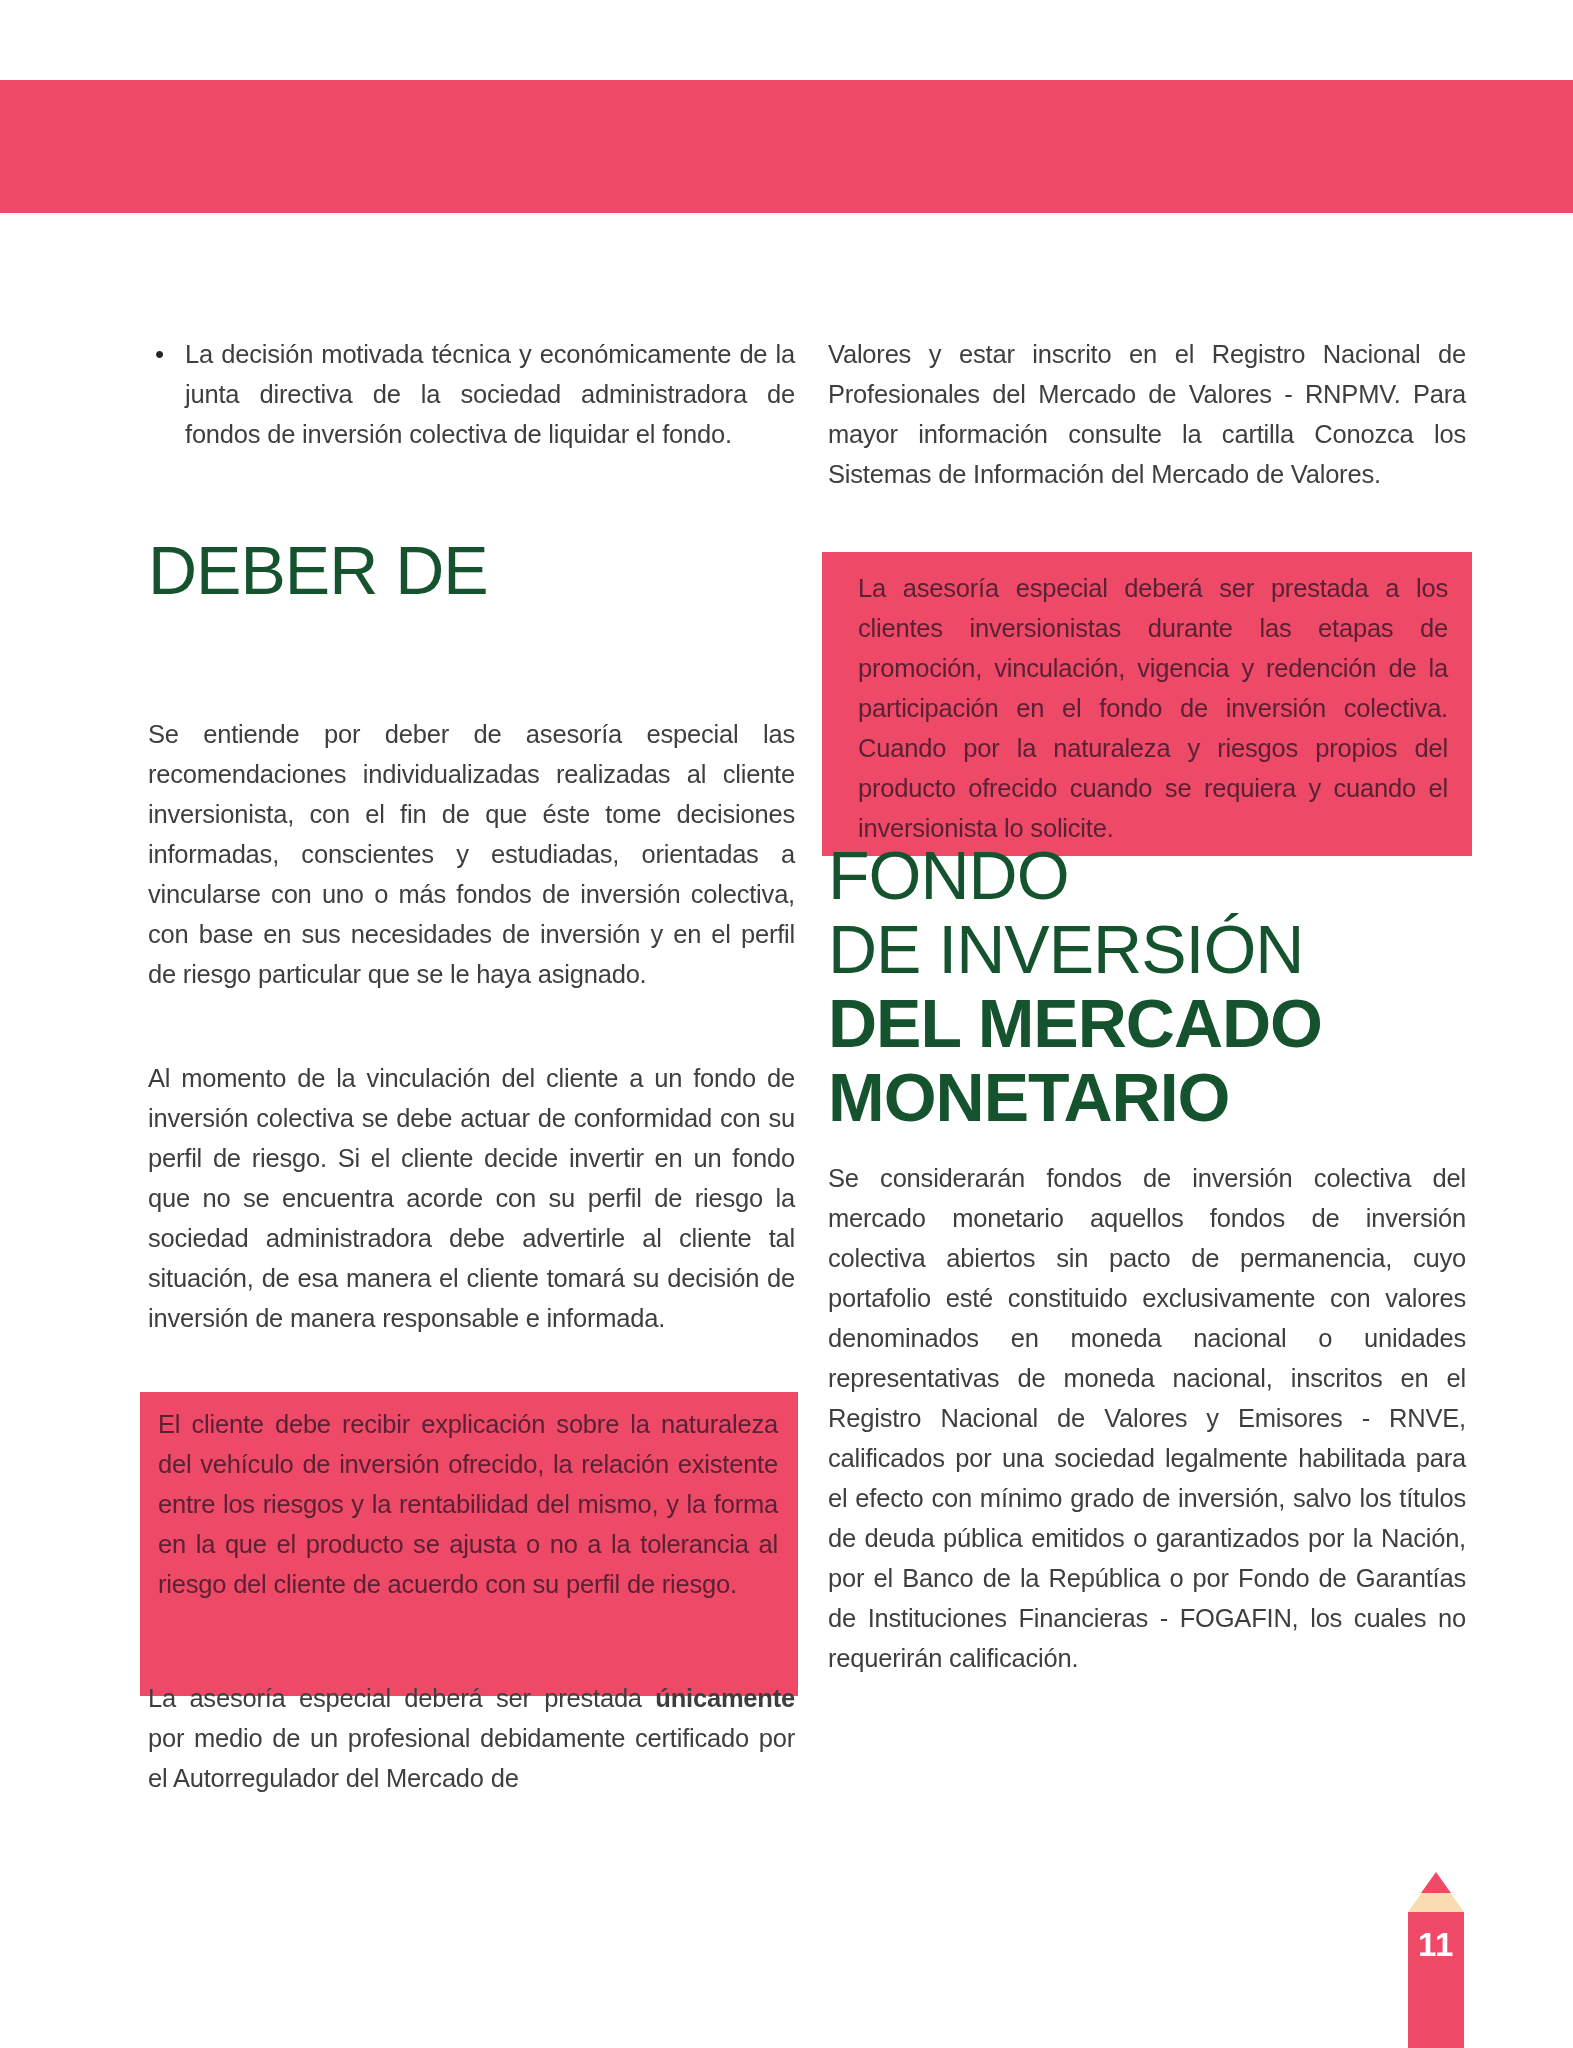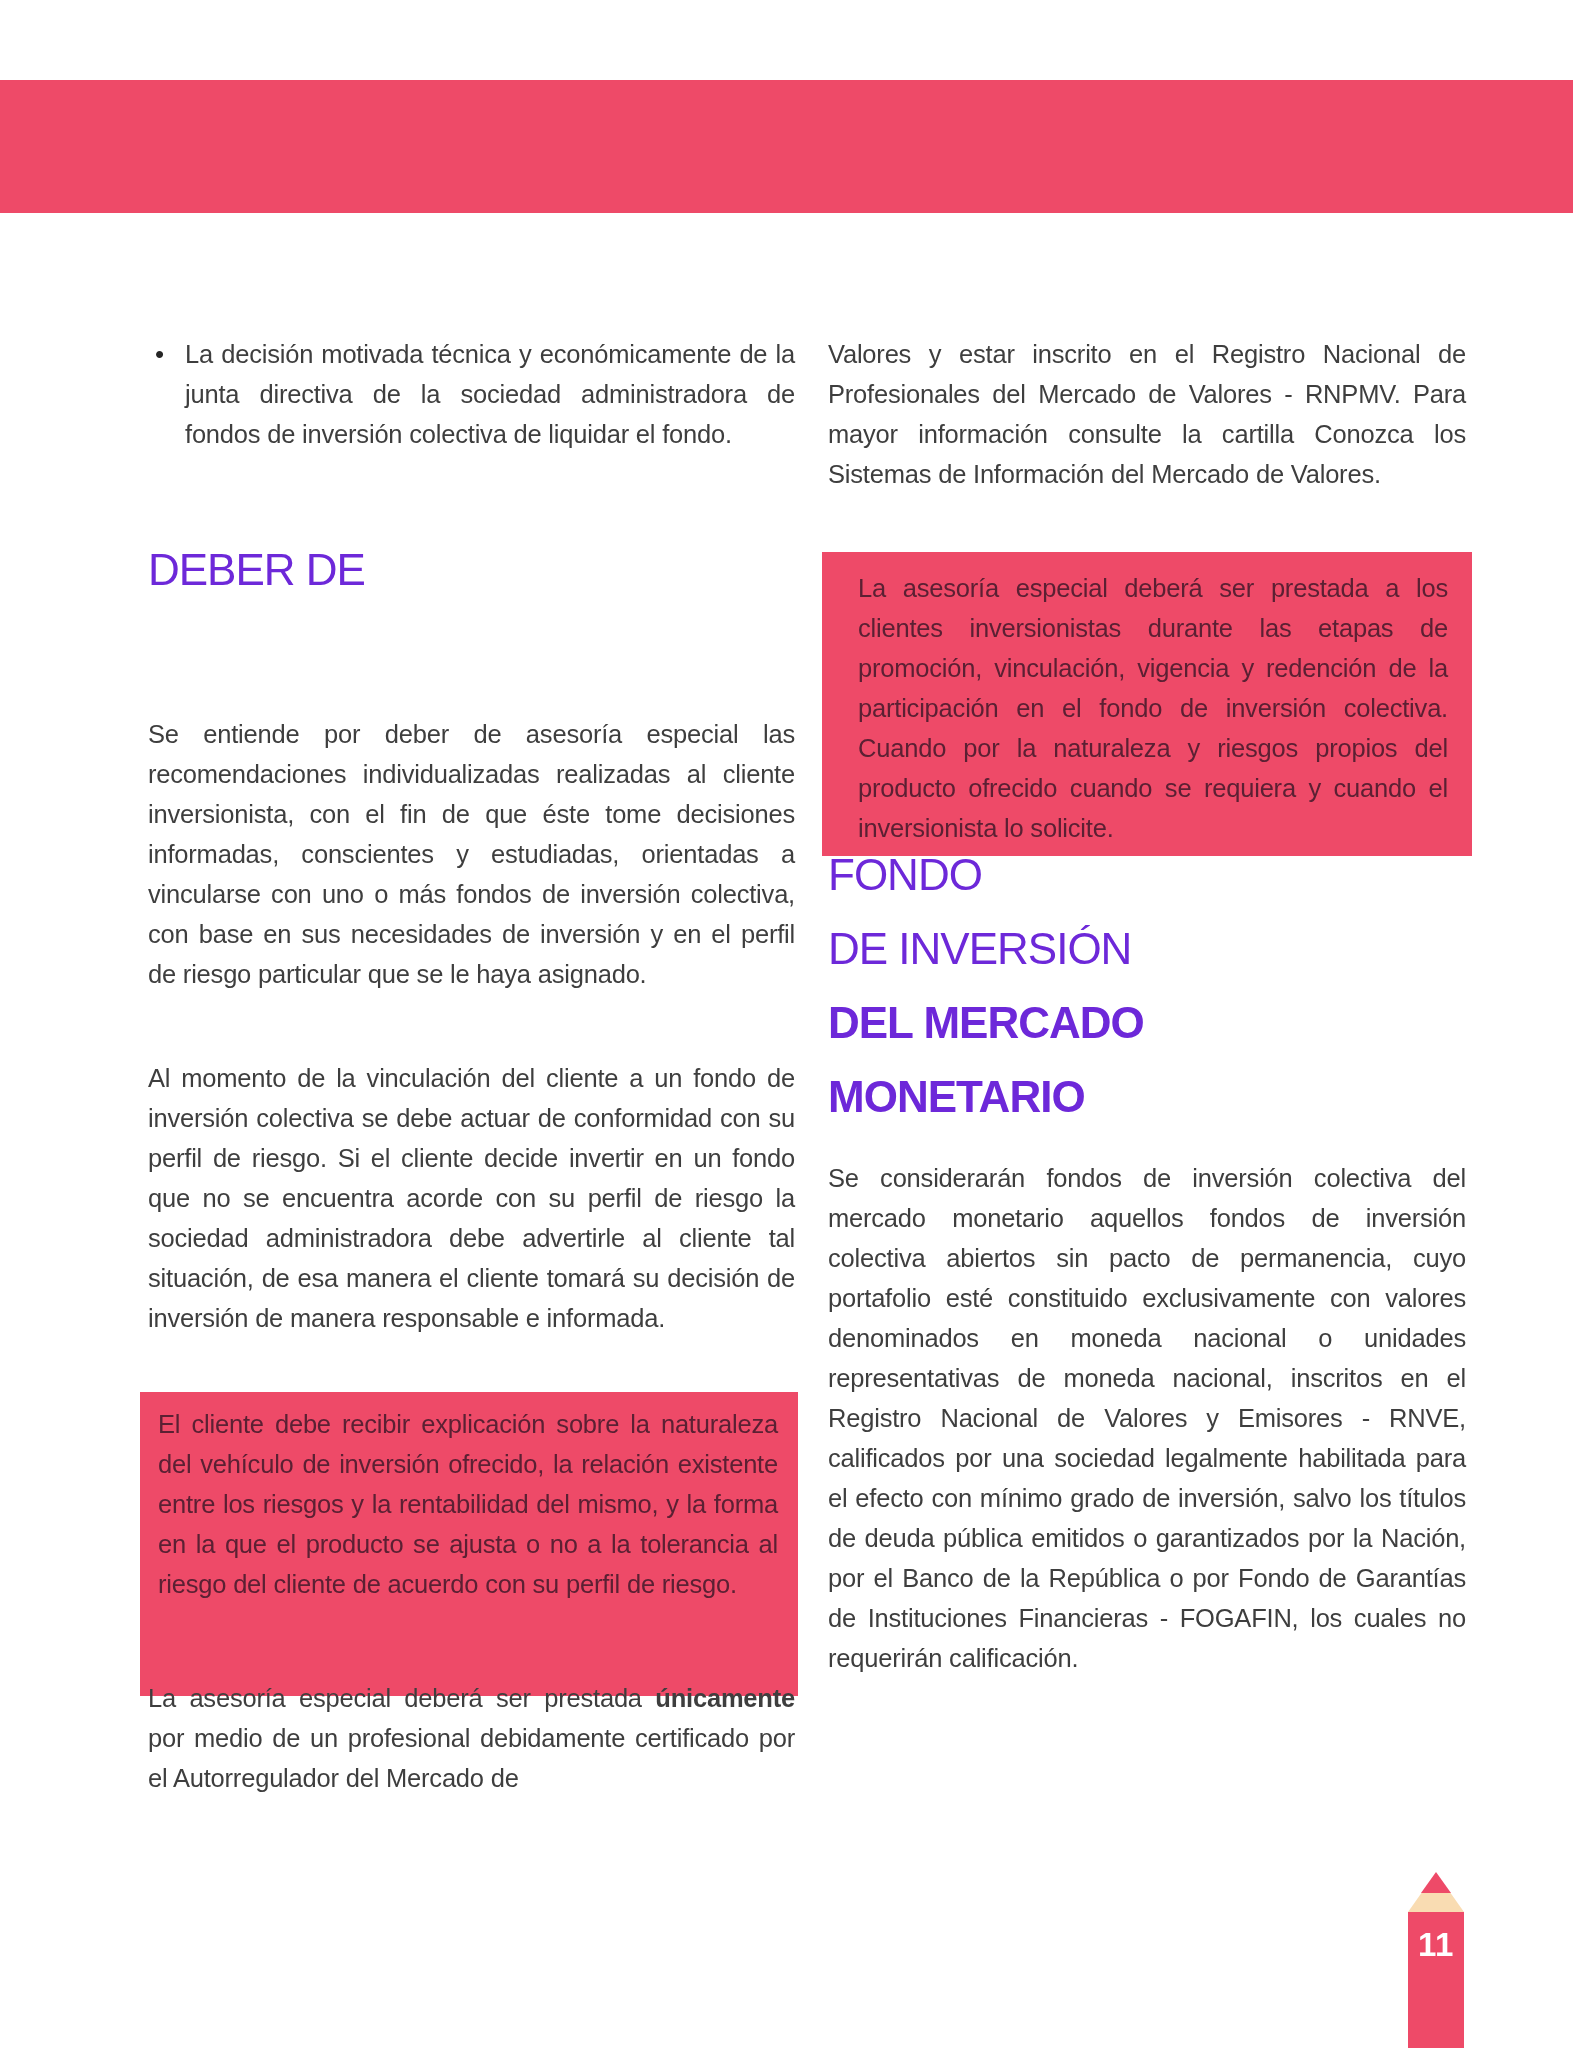--- a/index.html
+++ b/index.html
@@ -43,22 +43,22 @@
   .bullet-text {
     flex: 1;
     font-size: 25.5px;
     line-height: 40px;
     letter-spacing: -0.2px;
     text-align: justify;
     color: #3e3e3e;
   }
   .heading {
     position: absolute;
-    color: #6d28d9;
-    font-size: 44px;
+    color: #14532d;
+    font-size: 68px;
     line-height: 74px;
     letter-spacing: -1px;
     white-space: nowrap;
   }
   .heading .light { font-weight: 400; display: block; }
   .heading .bold  { font-weight: 700; display: block; }
   .heading .gap   { word-spacing: 0.35em; }
   .highlight-box {
     position: absolute;
     background: #ee4a68;

